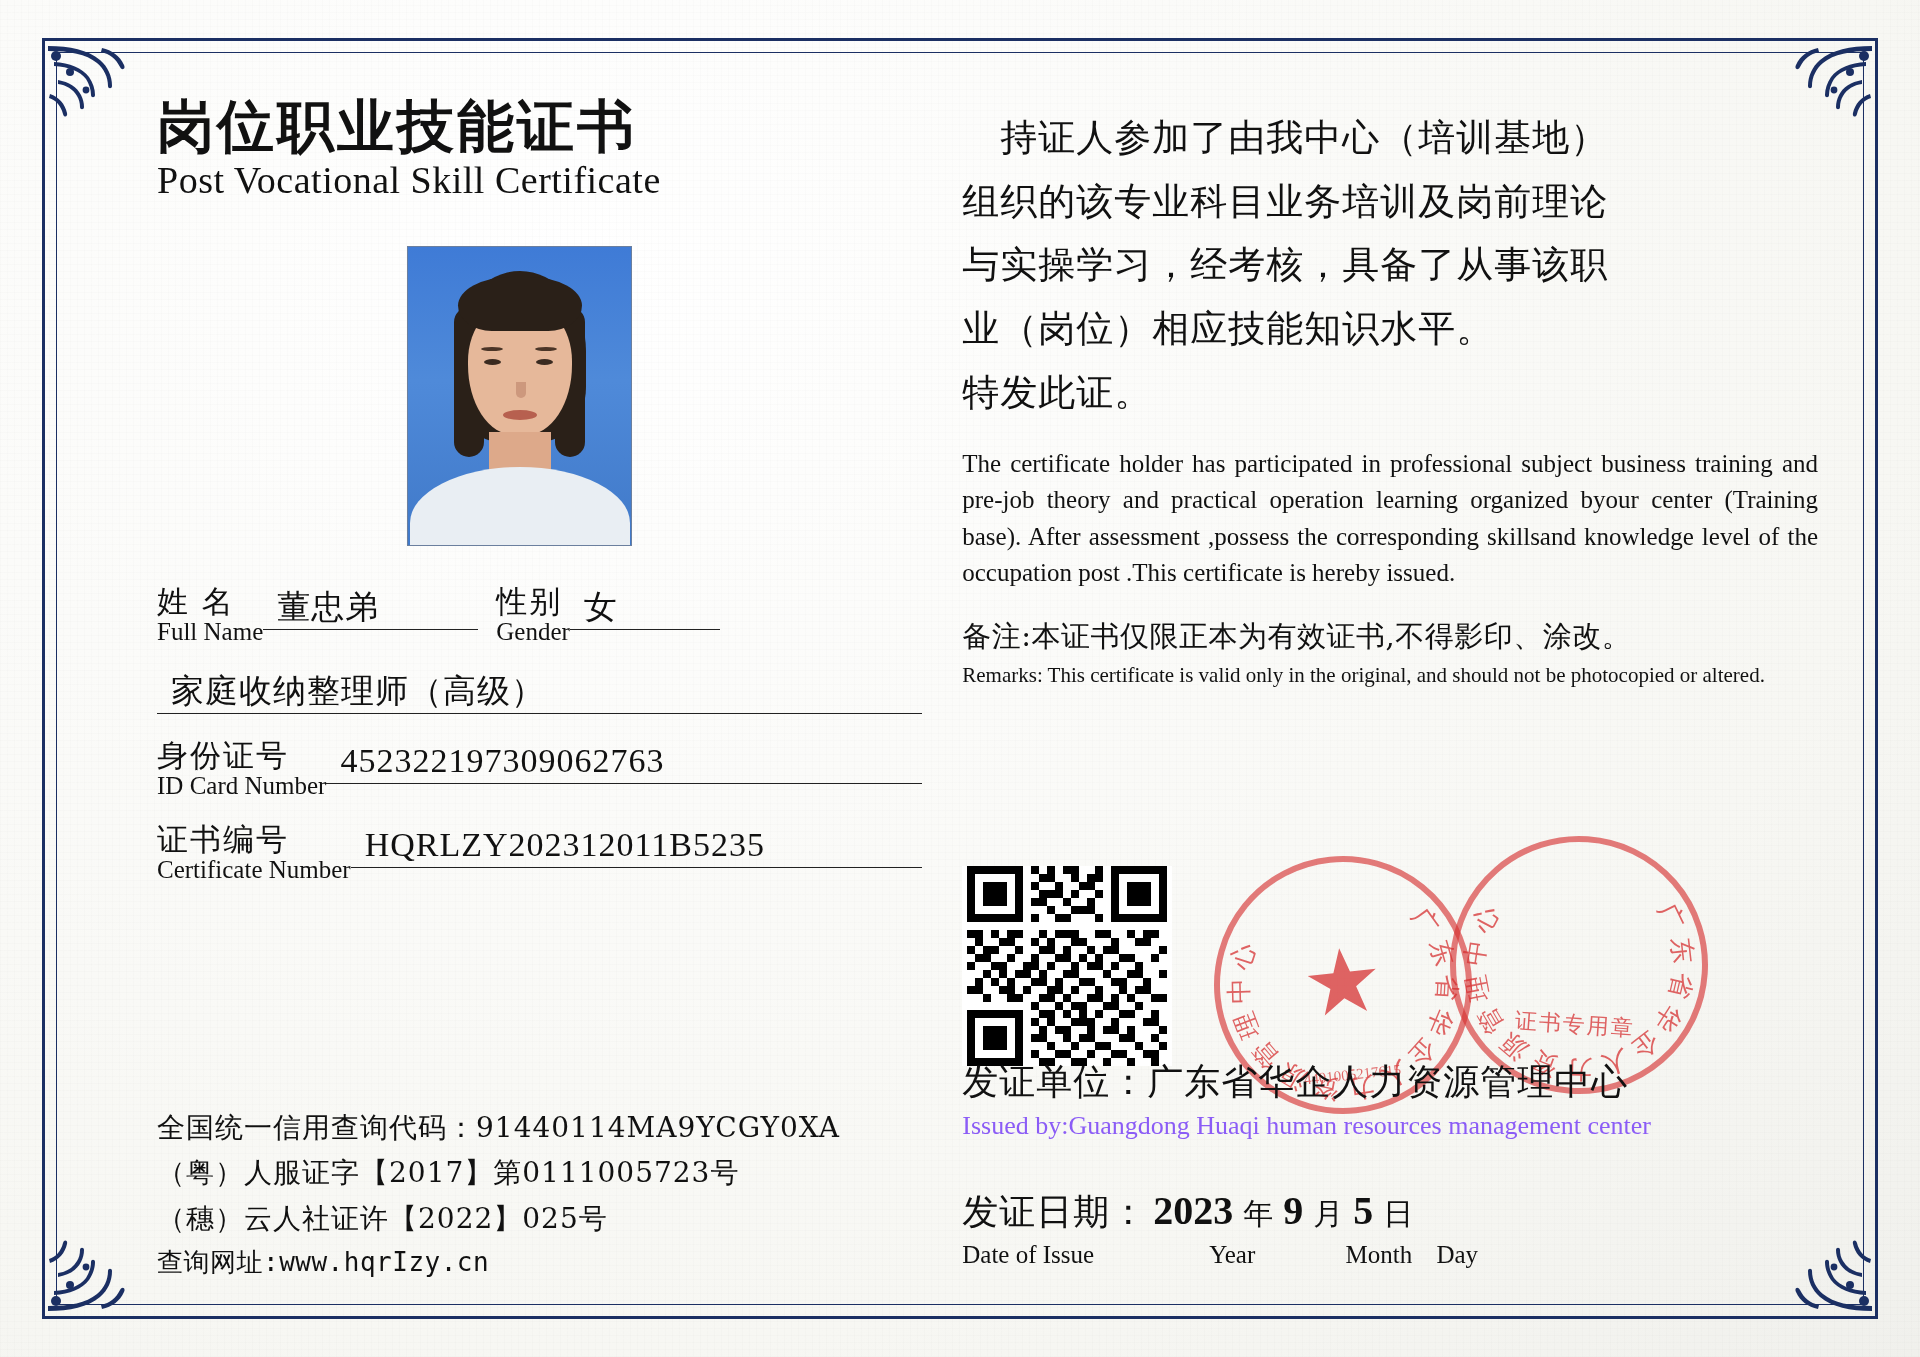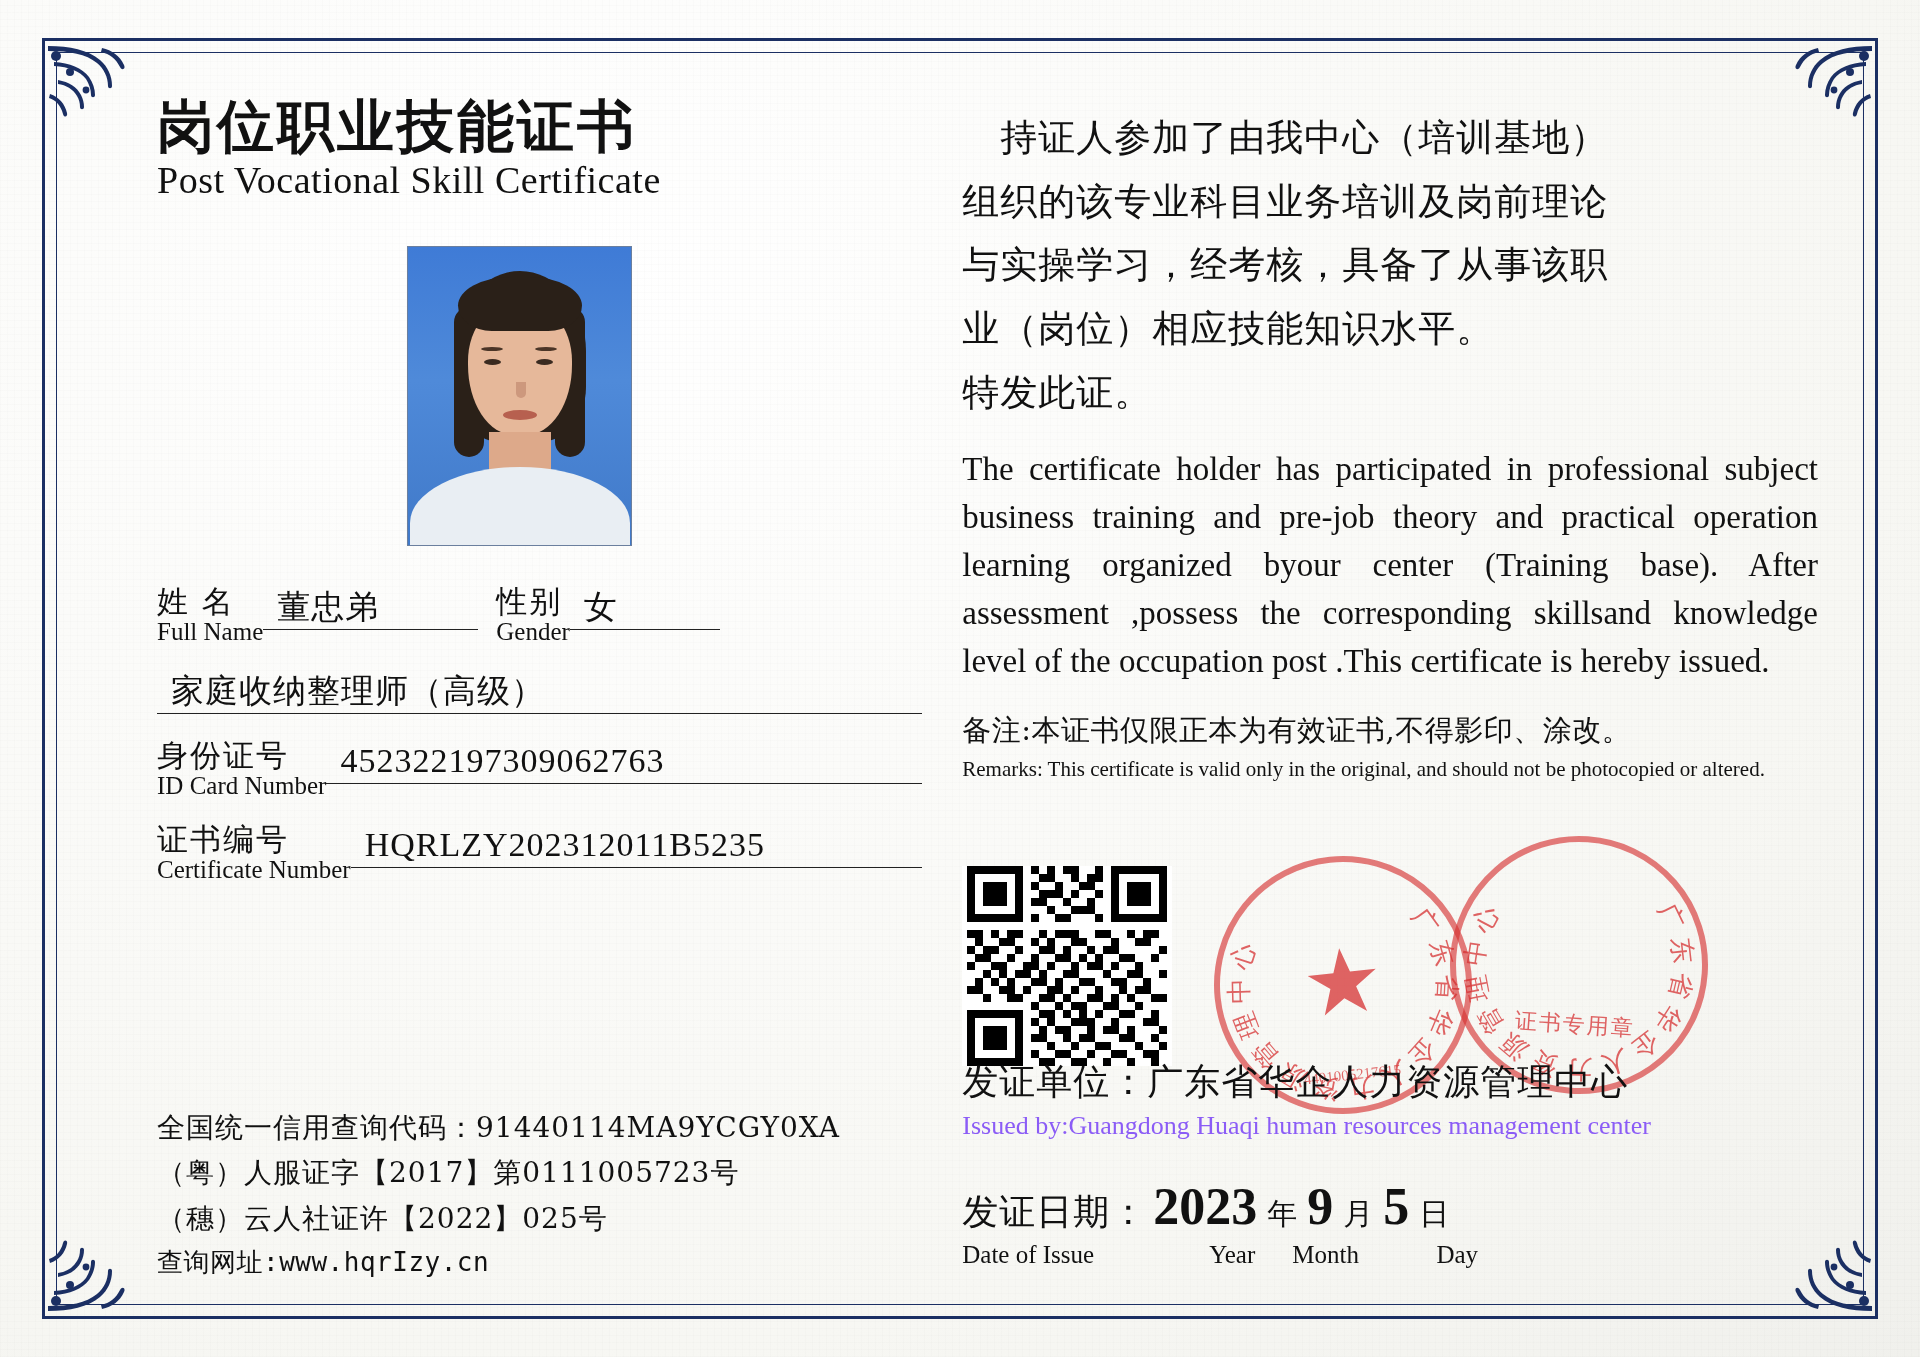--- a/index.html
+++ b/index.html
@@ -216,21 +216,21 @@
     font-size: 37px;
     color: #111;
     line-height: 1.72;
     letter-spacing: 1px;
     text-align: justify;
   }
   .body-cn .indent { text-indent: 38px; }
   .body-en {
     margin-top: 22px;
     font-family: "Liberation Serif", serif;
-    font-size: 33px;
+    font-size: 25px;
     color: #111;
     line-height: 1.45;
     text-align: justify;
   }
   .remarks-cn {
     margin-top: 26px;
     font-family: "DejaVu Serif", serif;
     font-size: 29px;
     color: #111;
     letter-spacing: 0.5px;
@@ -319,35 +319,35 @@
     left: 20px; bottom: 22px; right: 10px;
   }
   .date-line { display: flex; align-items: baseline; }
   .date-cn {
     font-family: "DejaVu Serif", serif;
     font-size: 36px; color: #111; letter-spacing: 1px;
   }
   .date-val {
     font-family: "Liberation Serif", serif;
     font-weight: 700;
-    font-size: 52px; color: #111;
+    font-size: 40px; color: #111;
     margin: 0 6px;
   }
   .date-unit {
     font-family: "DejaVu Serif", serif;
     font-size: 30px; color: #111; margin: 0 4px;
   }
   .date-en-row {
     display: flex; margin-top: 4px;
     font-family: "Liberation Serif", serif;
     font-size: 25px; color: #111;
   }
   .date-en-row .of  { width: 210px; }
   .date-en-row .yr  { width: 120px; text-align: center; }
-  .date-en-row .mo  { width: 120px; text-align: left; }
+  .date-en-row .mo  { width: 120px; text-align: right; }
   .date-en-row .dy  { width: 90px;  text-align: center; }
 </style>
 </head>
 <body>
 
 <div id="page">
   <div id="paper-texture"></div>
 
   <div class="border-outer"></div>
   <div class="border-inner"></div>

